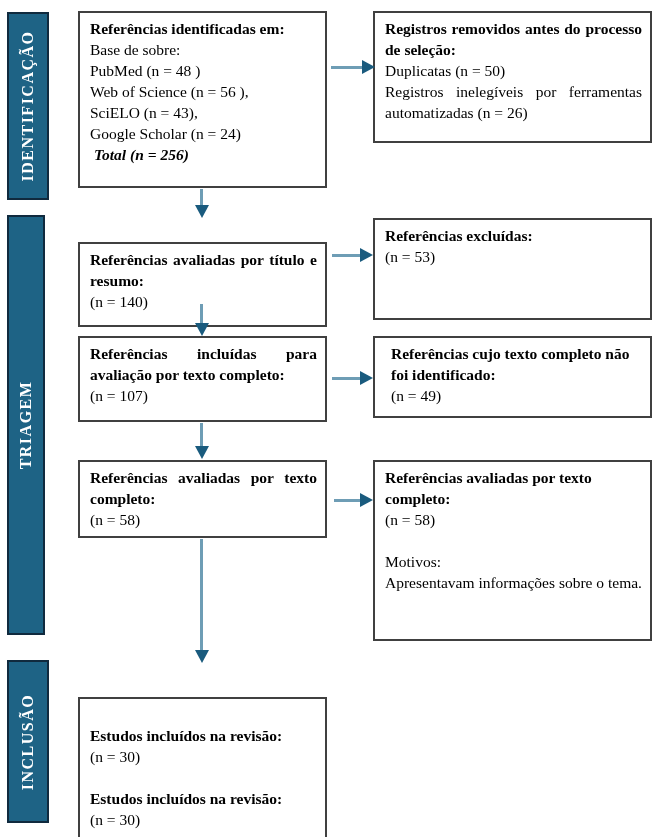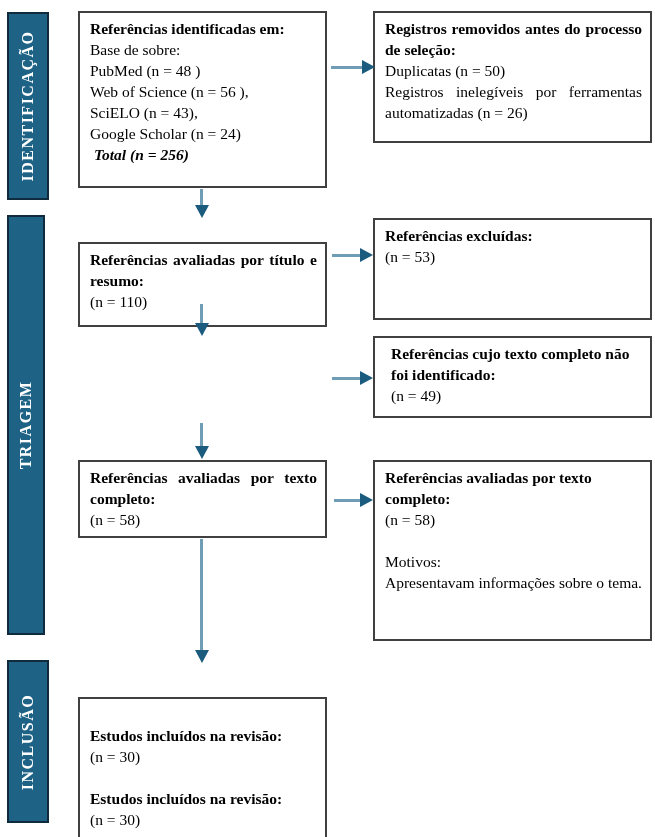--- a/index.html
+++ b/index.html
@@ -54,23 +54,27 @@
     <p>Base de sobre:</p>
     <p>PubMed (n = 48 )</p>
     <p>Web of Science (n = 56 ),</p>
     <p>SciELO (n = 43),</p>
     <p>Google Scholar (n = 24)</p>
     <p class="bold indent">Total (n = 256)</p>
   </div>
 
   <div class="box" style="left:78px;top:218px;width:249px;height:85px;margin-top:24px;">
     <p class="bold just">Referências avaliadas por título e resumo:</p>
-    <p>(n = 110)</p>
+    <p>(n = 140)</p>
   </div>
 
+  <div class="box" style="left:78px;top:336px;width:249px;height:86px;">
+    <p class="bold just">Referências incluídas para avaliação por texto completo:</p>
+    <p>(n = 107)</p>
+  </div>
 
   <div class="box" style="left:78px;top:460px;width:249px;height:78px;">
     <p class="bold just">Referências avaliadas por texto completo:</p>
     <p>(n = 58)</p>
   </div>
 
   <div class="box" style="left:78px;top:665px;width:249px;height:163px;padding-top:26px;margin-top:32px;">
     <p class="bold">Estudos incluídos na revisão:</p>
     <p>(n = 30)</p>
     <div class="spacer"></div>

